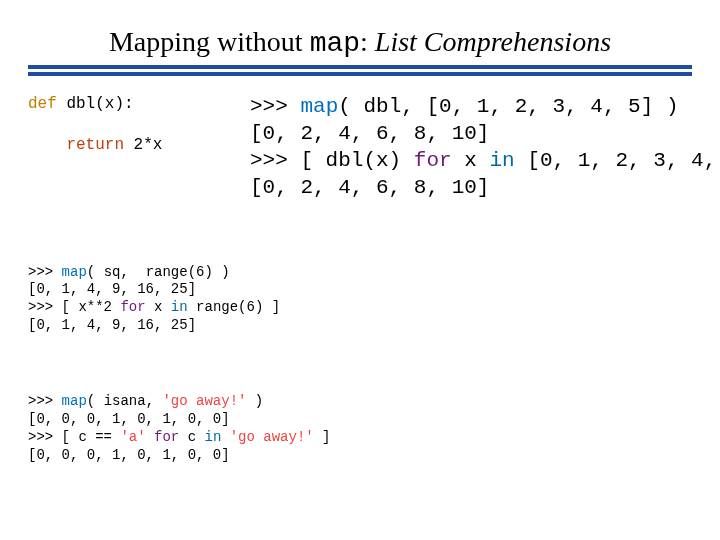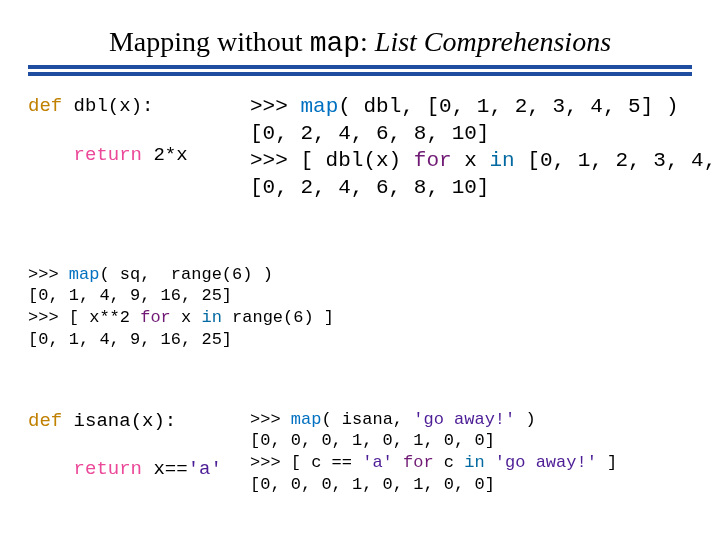--- a/index.html
+++ b/index.html
@@ -37,33 +37,33 @@
   .content {
     display: grid;
     grid-template-columns: 210px 1fr;
     column-gap: 12px;
   }
   .block {
     margin-bottom: 28px;
   }
   .code {
     font-family: "Courier New", monospace;
-    font-size: 19px;
+    font-size: 16px;
     line-height: 1.28;
     white-space: pre;
   }
   .kw-def { color: #c08000; }
-  .kw-ret { color: #ec4899; }
+  .kw-ret { color: #c2410c; }
   .kw-map2 { color: #0070c0; }
   .kw-for { color: #701a75; }
   .kw-in  { color: #0369a1; }
-  .str    { color: #4c1d95; }
+  .str    { color: #ef4444; }
   .right .code { font-size: 21px; }
   .sec2 .right .code,
-  .sec3 .right .code { font-size: 17px; }
+  .sec3 .right .code { font-size: 14px; }
   .sec1 { margin-bottom: 34px; }
   .sec2 { margin-bottom: 30px; }
 </style>
 </head>
 <body>
 
 <div class="slide">
 
   <h1 class="title">
     <span>Mapping without </span><span class="kw-map">map</span><span>: </span><span class="it">List Comprehensions</span>
@@ -91,25 +91,20 @@
   <div class="content sec2">
     <div class="right block">
 <div class="code">&gt;&gt;&gt; <span class="kw-map2">map</span>( sq,  range(6) )
 <span>[0, 1, 4, 9, 16, 25]</span>
 &gt;&gt;&gt; [ x**2 <span class="kw-for">for</span> x <span class="kw-in">in</span> range(6) ]
 <span>[0, 1, 4, 9, 16, 25]</span></div>
     </div>
   </div>
 
   <div class="content sec3">
-    <div class="left block">
-<div class="code"><span class="kw-def">def</span> isana(x):
-
-    <span class="kw-ret">return</span> x==<span class="str">'a'</span></div>
-    </div>
     <div class="right block">
 <div class="code">&gt;&gt;&gt; <span class="kw-map2">map</span>( isana, <span class="str">'go away!'</span> )
 <span>[0, 0, 0, 1, 0, 1, 0, 0]</span>
 &gt;&gt;&gt; [ c == <span class="str">'a'</span> <span class="kw-for">for</span> c <span class="kw-in">in</span> <span class="str">'go away!'</span> ]
 <span>[0, 0, 0, 1, 0, 1, 0, 0]</span></div>
     </div>
   </div>
 
 </div>
 

